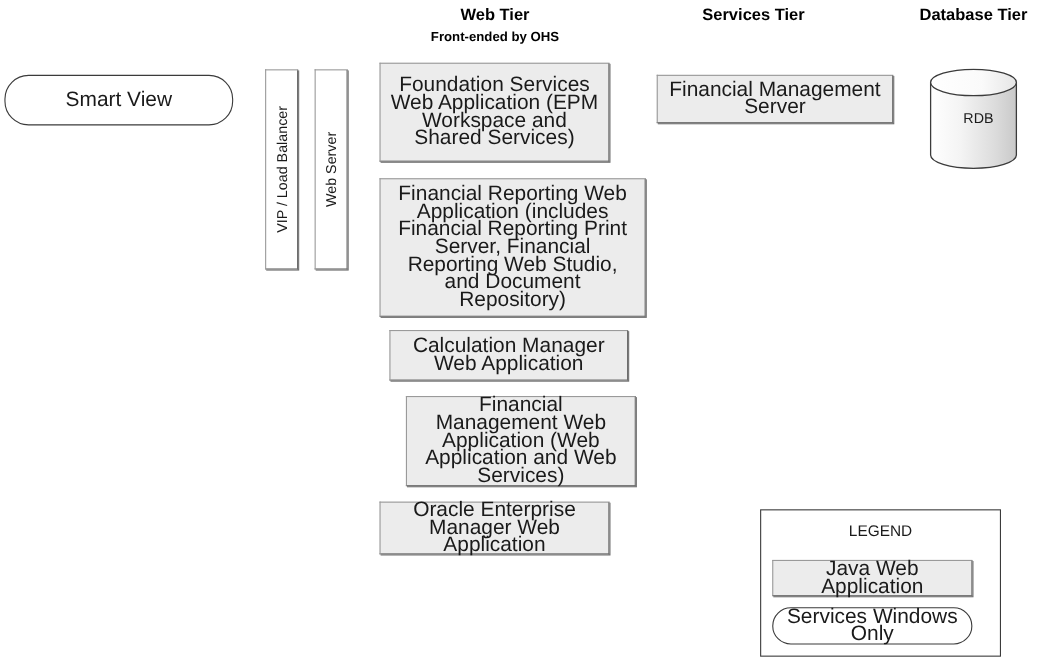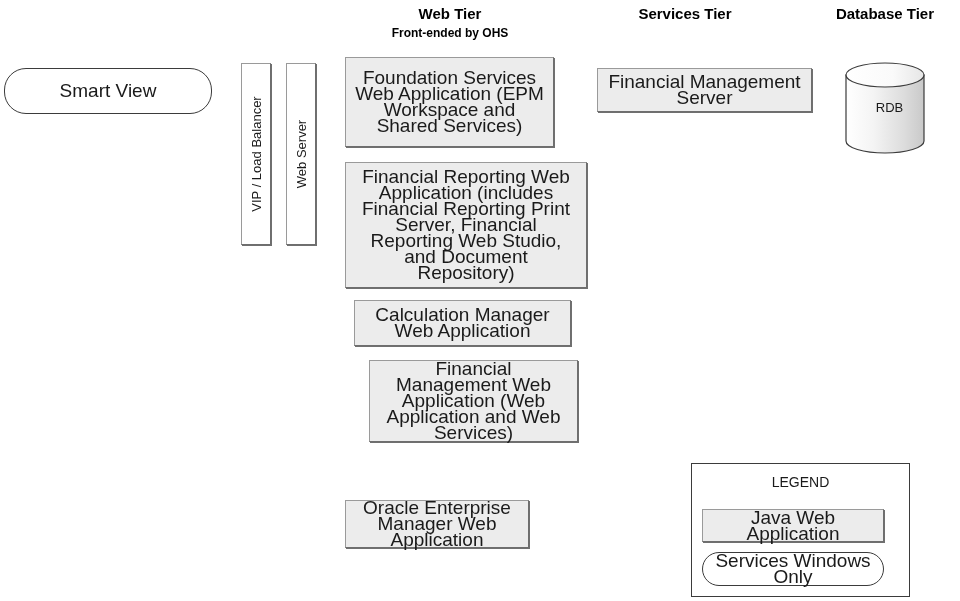--- a/index.html
+++ b/index.html
@@ -155,21 +155,21 @@
   </div>
 
   <div class="node java-app" style="left:354px; top:300px; width:217px; height:46px; padding:0 8px;">
     <span>Calculation Manager Web Application</span>
   </div>
 
   <div class="node java-app" style="left:345px; top:360px; width:209px; height:82px; padding:0 8px;margin-left:24px;">
     <span>Financial Management Web Application (Web Application and Web Services)</span>
   </div>
 
-  <div class="node java-app" style="left:345px; top:456px; width:184px; height:48px; padding:2px 6px;margin-top:44px;">
+  <div class="node java-app" style="left:345px; top:456px; width:209px; height:48px; padding:2px 6px;">
     <span>Oracle Enterprise Manager Web Application</span>
   </div>
 
   <div class="node java-app" style="left:597px; top:68px; width:215px; height:44px; padding:0 8px;">
     <span>Financial Management Server</span>
   </div>
 
   <div class="cylinder" style="left:845px; top:62px; width:89px; height:92px;">
     <svg width="80" height="92" viewBox="0 0 80 92">
       <defs>

